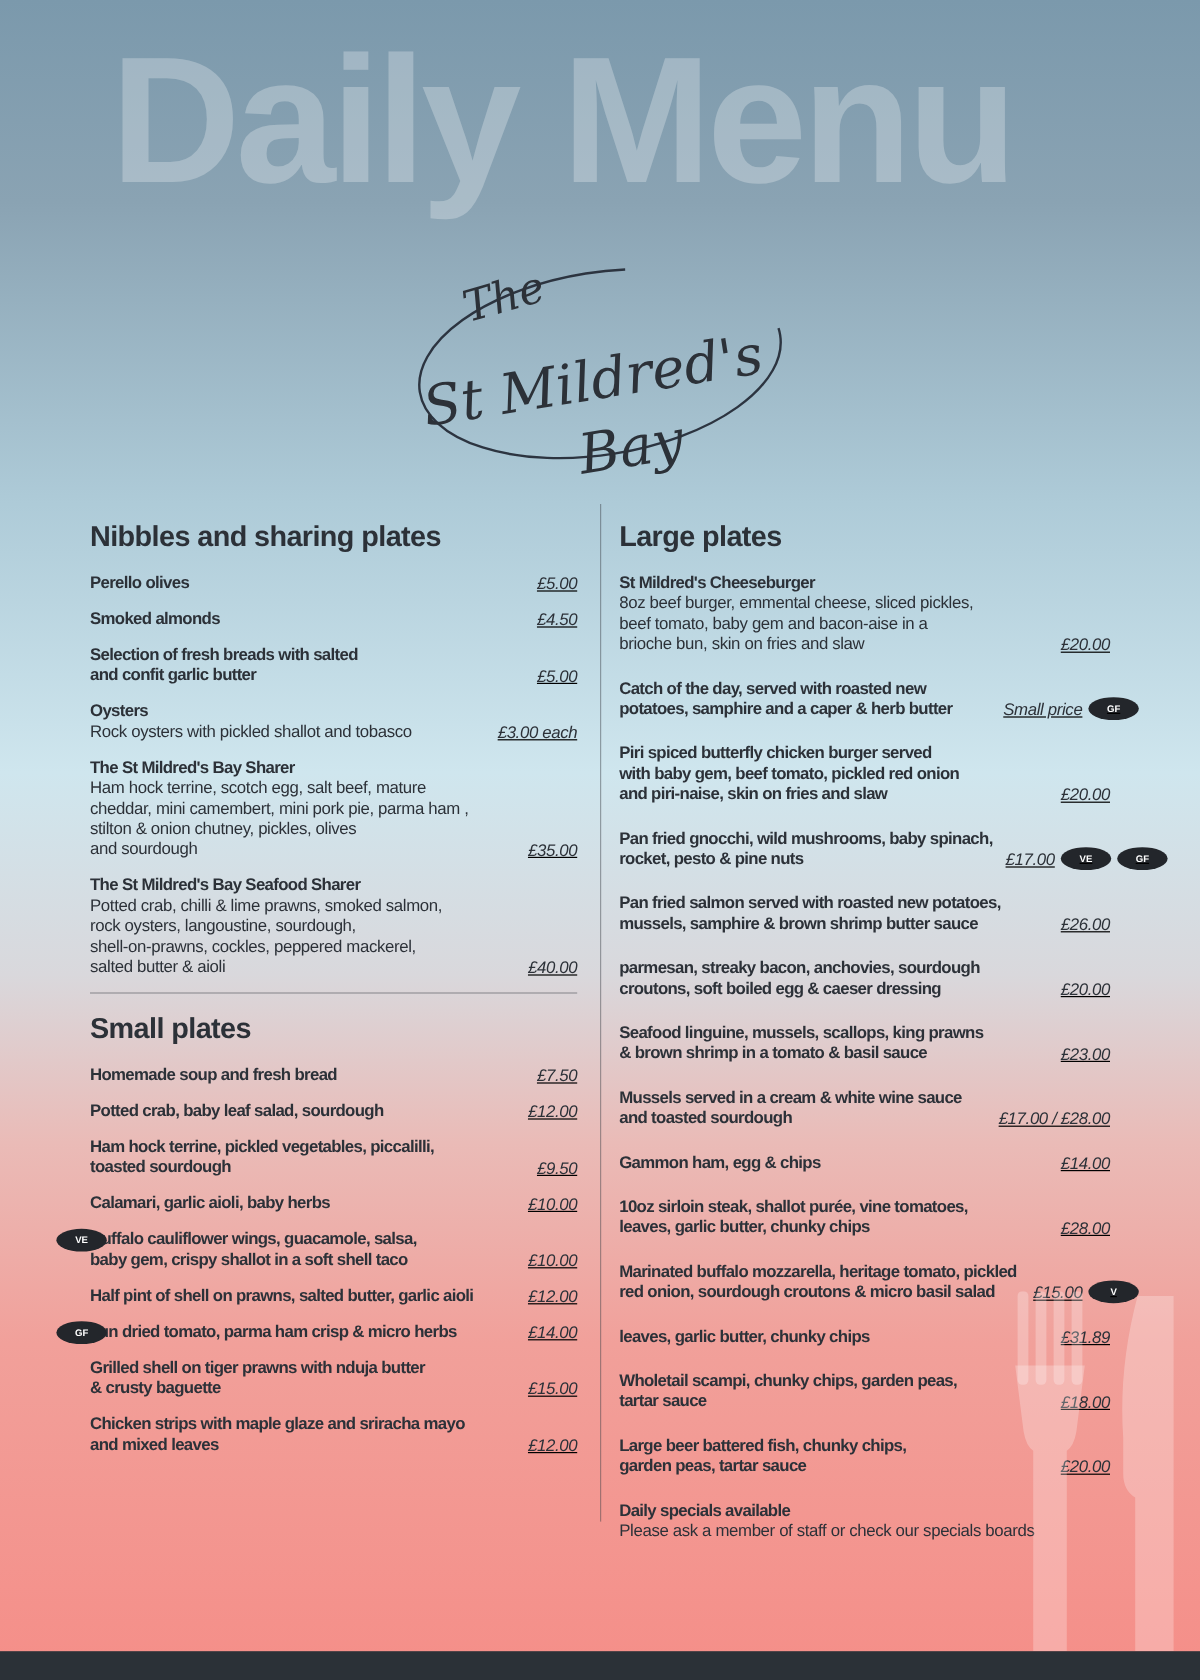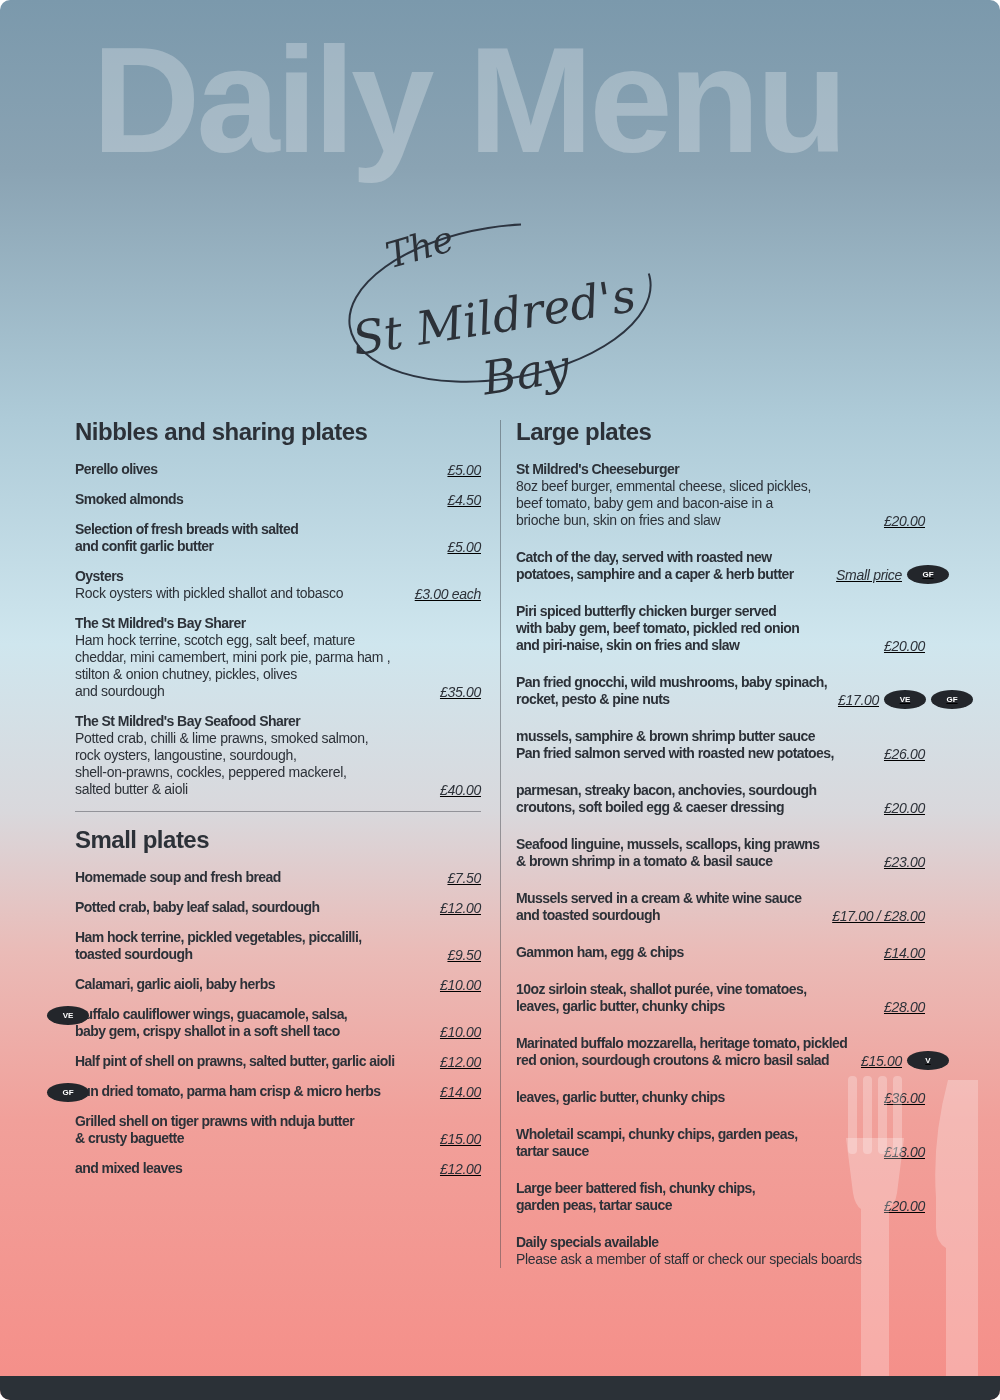--- a/index.html
+++ b/index.html
@@ -3,38 +3,37 @@
 <meta charset="utf-8">
 <style>
   * { margin:0; padding:0; box-sizing:border-box; }
   html,body { width:1000px; height:1400px; }
   body { font-family:"Liberation Sans", sans-serif; overflow:hidden; }
   .page {
     position:relative; width:1000px; height:1400px; overflow:hidden;
     background:linear-gradient(180deg,
       var(--bg-top) 0%, #8aa3b3 12%, #aecbd8 30%, var(--bg-mid) 46%,
       #d9d8dc 58%, #eabbb7 68%, #f1a09a 80%, var(--bg-bottom) 100%);
-    border-radius:10px;
   }
   .watermark {
     position:absolute; left:92px; top:14px;
     font-size:150px; font-weight:bold; letter-spacing:-4px; white-space:nowrap;
     color:rgba(255,255,255,0.27);
   }
   .logo { position:absolute; left:335px; top:200px; }
   .logo text {
     font-family:"DejaVu Serif", serif; font-style:italic;
     fill:var(--ink); 
   }
   .col { position:absolute; top:418px; }
   .col-left  { left:75px;  width:406px; }
   .col-right { left:516px; width:409px; }
   .section-title {
     font-size:24px; line-height:28px; font-weight:bold; letter-spacing:-0.5px;
-    color:var(--ink); margin-bottom:15px;
+    color:var(--ink); margin-bottom:15px;margin-top:16px;
   }
   .item { position:relative; margin-bottom:13px; }
   .col-right .item { margin-bottom:20px; }
   .line {
     font-size:14px; line-height:17px; color:var(--ink);
     letter-spacing:-0.3px; white-space:nowrap;
   }
   .name { font-weight:bold; letter-spacing:-0.55px; }
   .price-wrap {
     position:absolute; right:0; bottom:0; height:17px;
@@ -204,20 +203,21 @@
         <div class="lines">
           <div class="line name">Grilled shell on tiger prawns with nduja butter</div>
           <div class="line name">&amp; crusty baguette</div>
         </div>
         <div class="price-wrap">
           <span class="price">£15.00</span>
         </div>
       </div>
       <div class="item">
         <div class="lines">
+          <div class="line name">Chicken strips with maple glaze and sriracha mayo</div>
           <div class="line name">and mixed leaves</div>
         </div>
         <div class="price-wrap">
           <span class="price">£12.00</span>
         </div>
       </div>
     </div>
   <div class="col col-right">
       <div class="section-title">Large plates</div>
       <div class="item">
@@ -257,22 +257,22 @@
           <div class="line name">rocket, pesto &amp; pine nuts</div>
         </div>
         <div class="price-wrap" style="right: -48px;">
           <span class="price">£17.00</span>
           <span class="badge">VE</span>
           <span class="badge">GF</span>
         </div>
       </div>
       <div class="item">
         <div class="lines">
+          <div class="line name">Pan fried salmon served with roasted new potatoes,</div>
           <div class="line name">mussels, samphire &amp; brown shrimp butter sauce</div>
-          <div class="line name">Pan fried salmon served with roasted new potatoes,</div>
         </div>
         <div class="price-wrap">
           <span class="price">£26.00</span>
         </div>
       </div>
       <div class="item">
         <div class="lines">
           <div class="line name">parmesan, streaky bacon, anchovies, sourdough</div>
           <div class="line name">croutons, soft boiled egg &amp; caeser dressing</div>
         </div>
@@ -323,21 +323,21 @@
         <div class="price-wrap" style="right: -24px;">
           <span class="price">£15.00</span>
           <span class="badge">V</span>
         </div>
       </div>
       <div class="item">
         <div class="lines">
           <div class="line name">leaves, garlic butter, chunky chips</div>
         </div>
         <div class="price-wrap">
-          <span class="price">£36.00</span>
+          <span class="price">£31.89</span>
         </div>
       </div>
       <div class="item">
         <div class="lines">
           <div class="line name">Wholetail scampi, chunky chips, garden peas,</div>
           <div class="line name">tartar sauce</div>
         </div>
         <div class="price-wrap">
           <span class="price">£18.00</span>
         </div>

